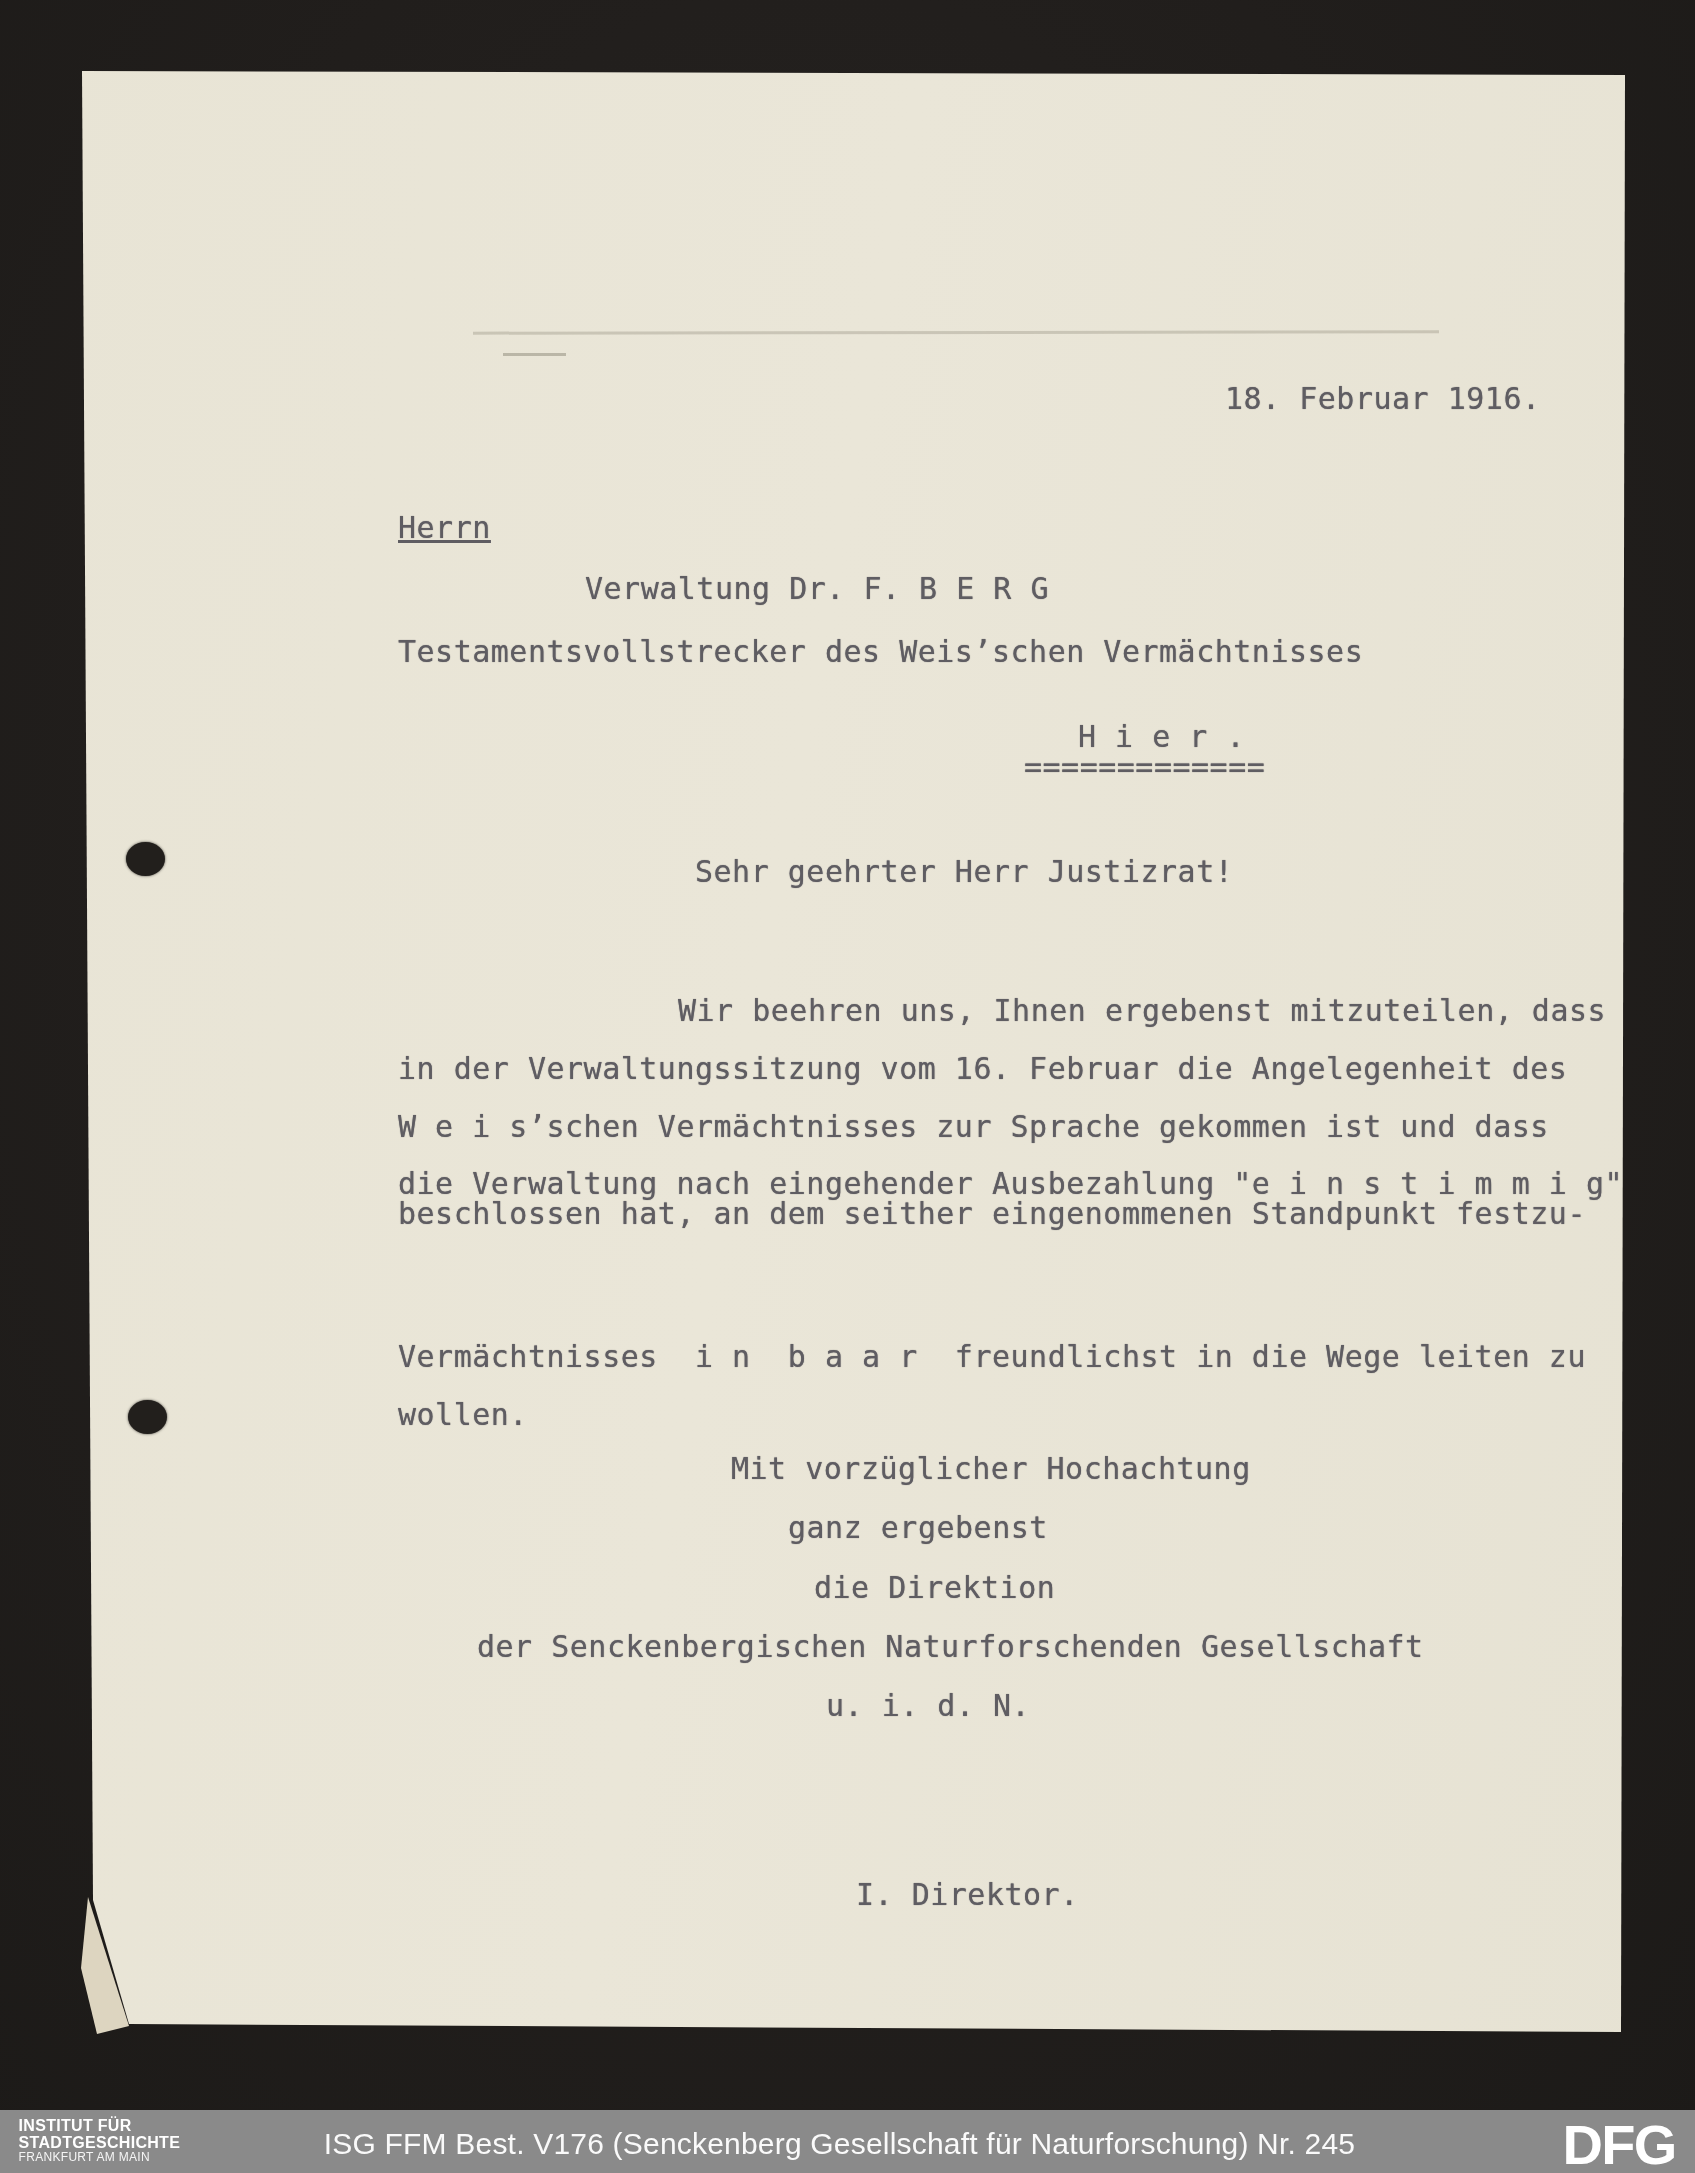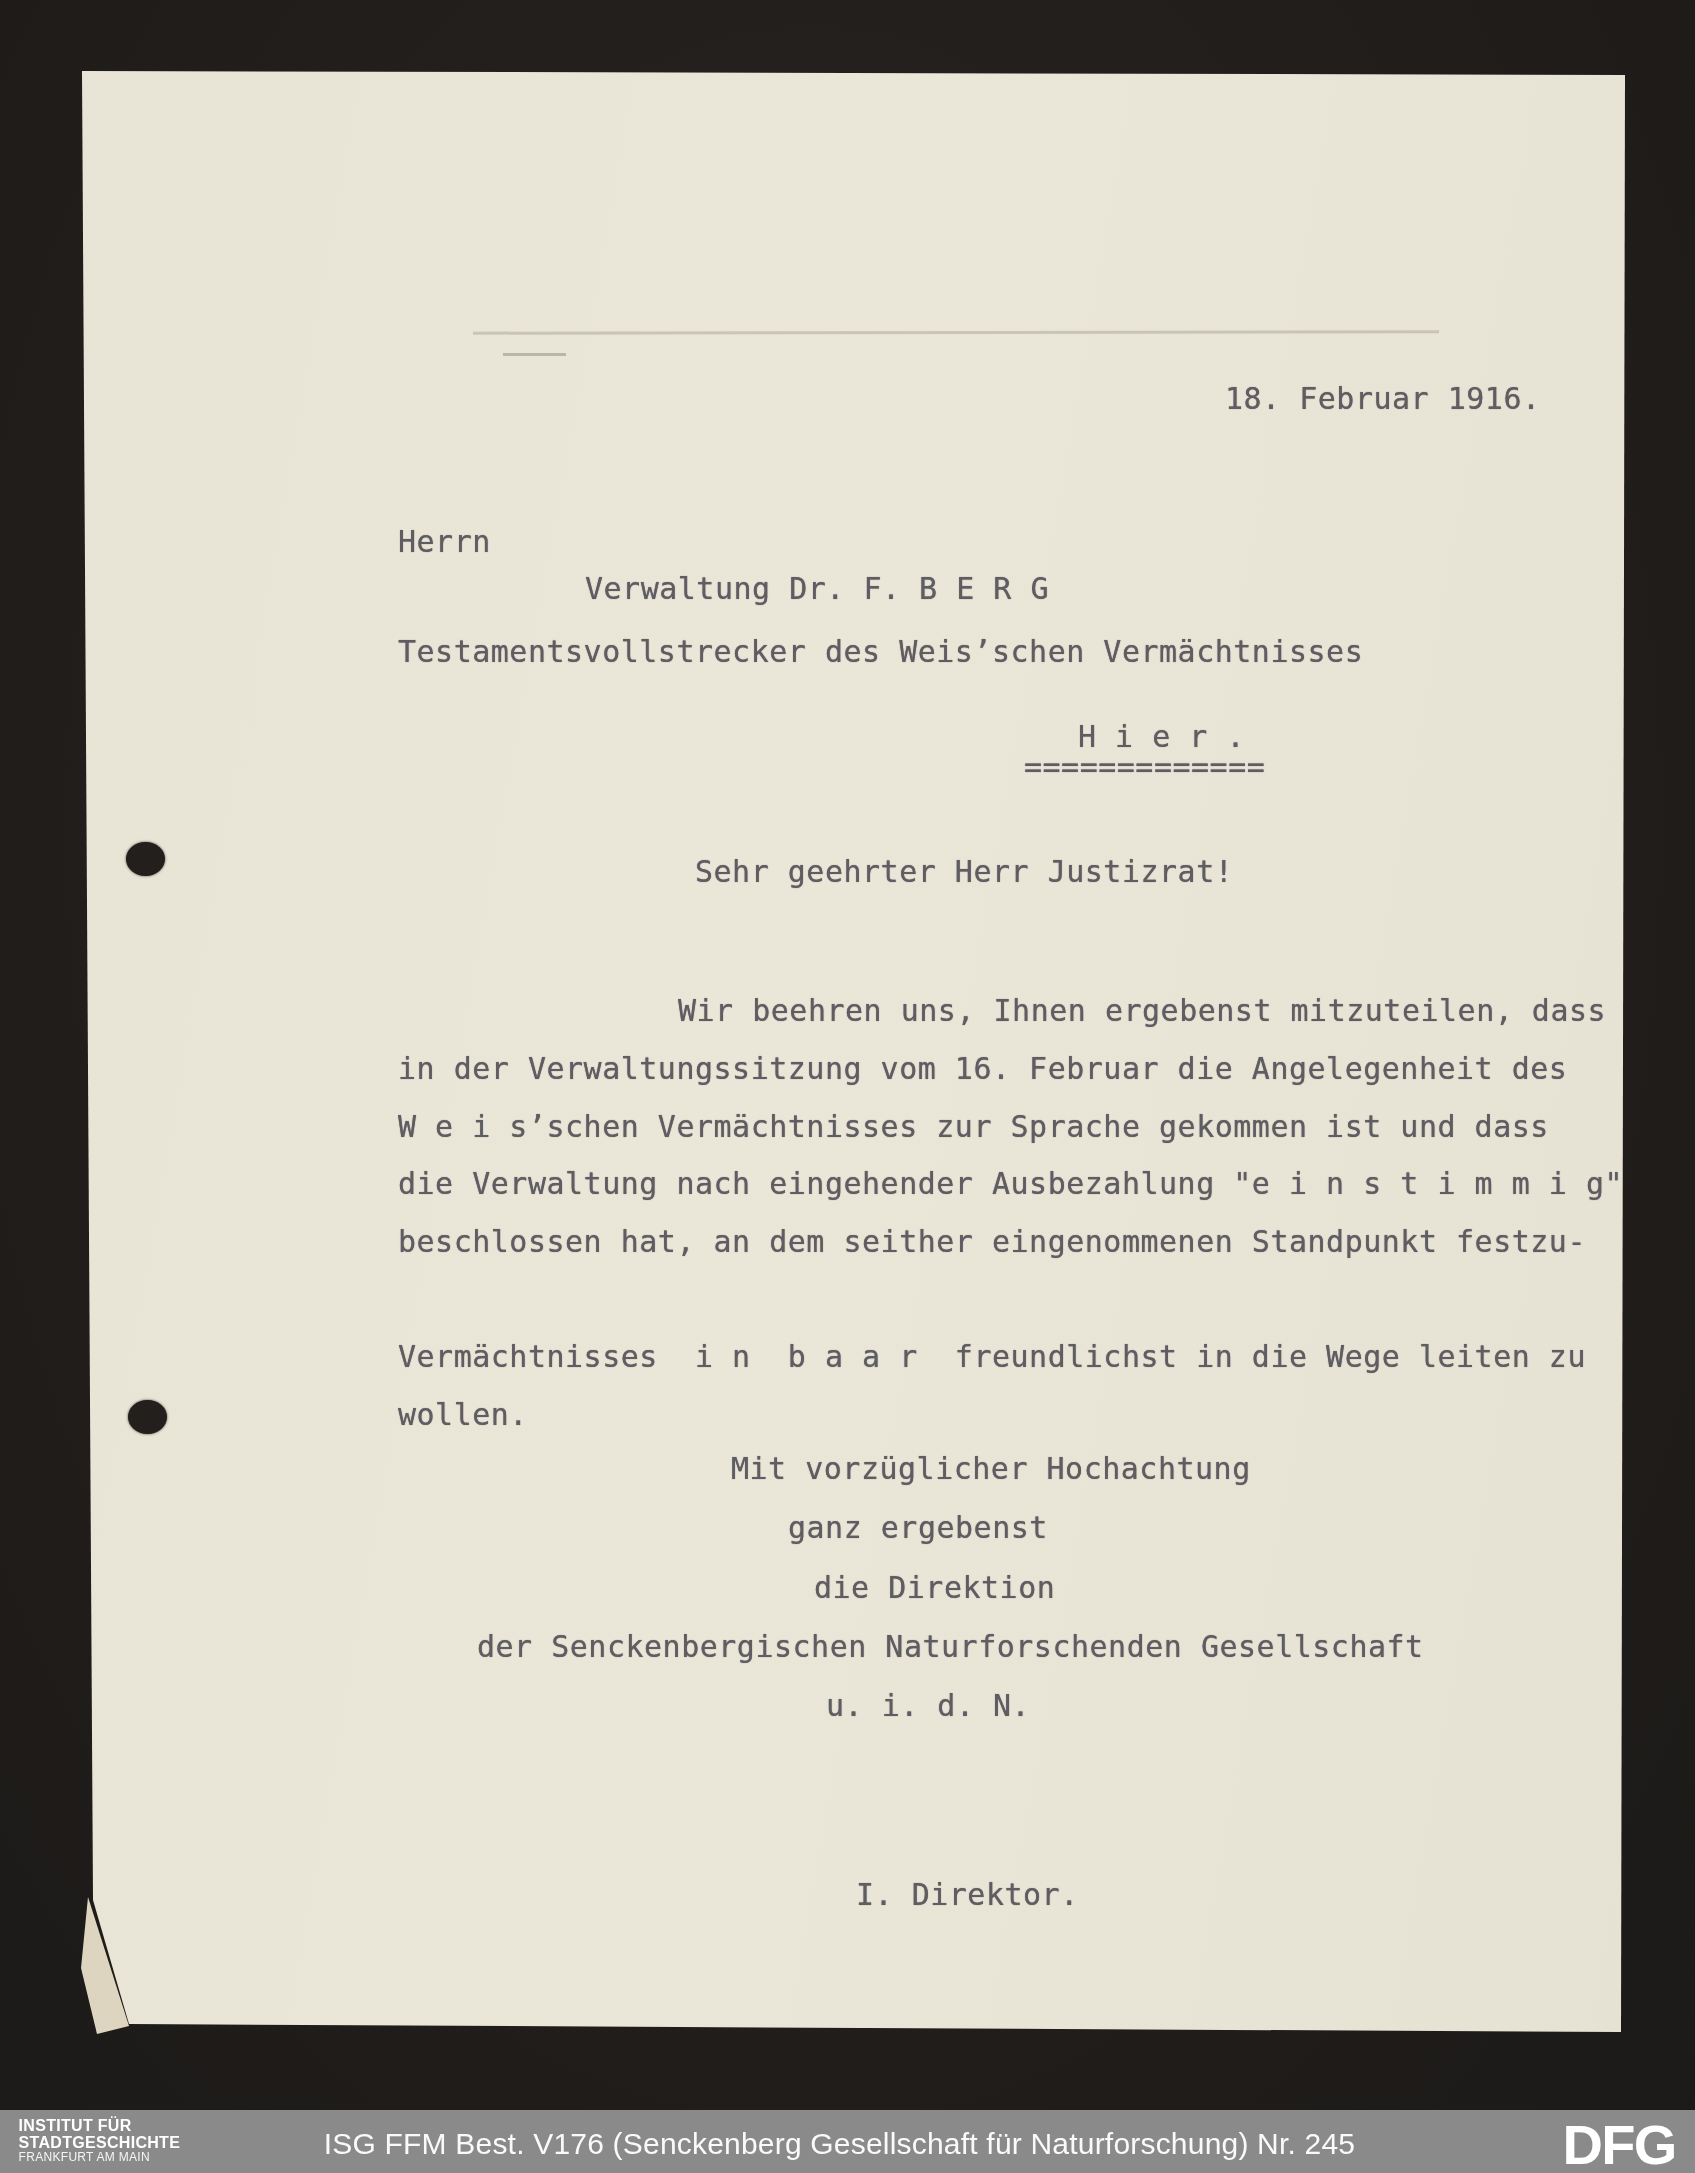--- a/index.html
+++ b/index.html
@@ -64,34 +64,34 @@
 
   <div id="fold-corner"></div>
 
   <div id="paper">
 
     <div class="streak" style="left:473px;top:331px;width:966px;height:2.5px;transform:rotate(-0.08deg);"></div>
     <div class="streak" style="left:503px;top:353px;width:63px;height:3.4px;background:rgba(140,135,120,0.5);"></div>
 
     <div class="tline" style="left:1225px;top:381px;">18. Februar 1916.</div>
 
-    <div class="tline" style="left:398px;top:524px;">Herrn</div>
+    <div class="tline" style="left:398px;top:510px;text-decoration:underline;">Herrn</div>
     <div class="tline" style="left:585px;top:571px;">Verwaltung Dr. F. B E R G</div>
     <div class="tline" style="left:398px;top:634px;">Testamentsvollstrecker des Weis’schen Vermächtnisses</div>
 
     <div class="tline" style="left:1078px;top:719px;">H i e r .</div>
     <div class="tline" style="left:1024px;top:749px;">=============</div>
 
     <div class="tline" style="left:695px;top:854px;">Sehr geehrter Herr Justizrat!</div>
 
     <div class="tline" style="left:678px;top:993px;">Wir beehren uns, Ihnen ergebenst mitzuteilen, dass</div>
     <div class="tline" style="left:398px;top:1051px;">in der Verwaltungssitzung vom 16. Februar die Angelegenheit des</div>
     <div class="tline" style="left:398px;top:1109px;">W e i s’schen Vermächtnisses zur Sprache gekommen ist und dass</div>
     <div class="tline" style="left:398px;top:1166px;">die Verwaltung nach eingehender Ausbezahlung "e i n s t i m m i g"</div>
-    <div class="tline" style="left:398px;top:1224px;text-align:center;">beschlossen hat, an dem seither eingenommenen Standpunkt festzu-</div>
+    <div class="tline" style="left:398px;top:1196px;text-align:center;">beschlossen hat, an dem seither eingenommenen Standpunkt festzu-</div>
     <div class="tline" style="left:398px;top:1339px;">Vermächtnisses  i n  b a a r  freundlichst in die Wege leiten zu</div>
     <div class="tline" style="left:398px;top:1397px;">wollen.</div>
 
     <div class="tline" style="left:731px;top:1451px;">Mit vorzüglicher Hochachtung</div>
     <div class="tline" style="left:788px;top:1510px;">ganz ergebenst</div>
     <div class="tline" style="left:814px;top:1570px;">die Direktion</div>
     <div class="tline" style="left:477px;top:1629px;">der Senckenbergischen Naturforschenden Gesellschaft</div>
     <div class="tline" style="left:826px;top:1688px;">u. i. d. N.</div>
 
     <div class="tline" style="left:856px;top:1877px;">I. Direktor.</div>

